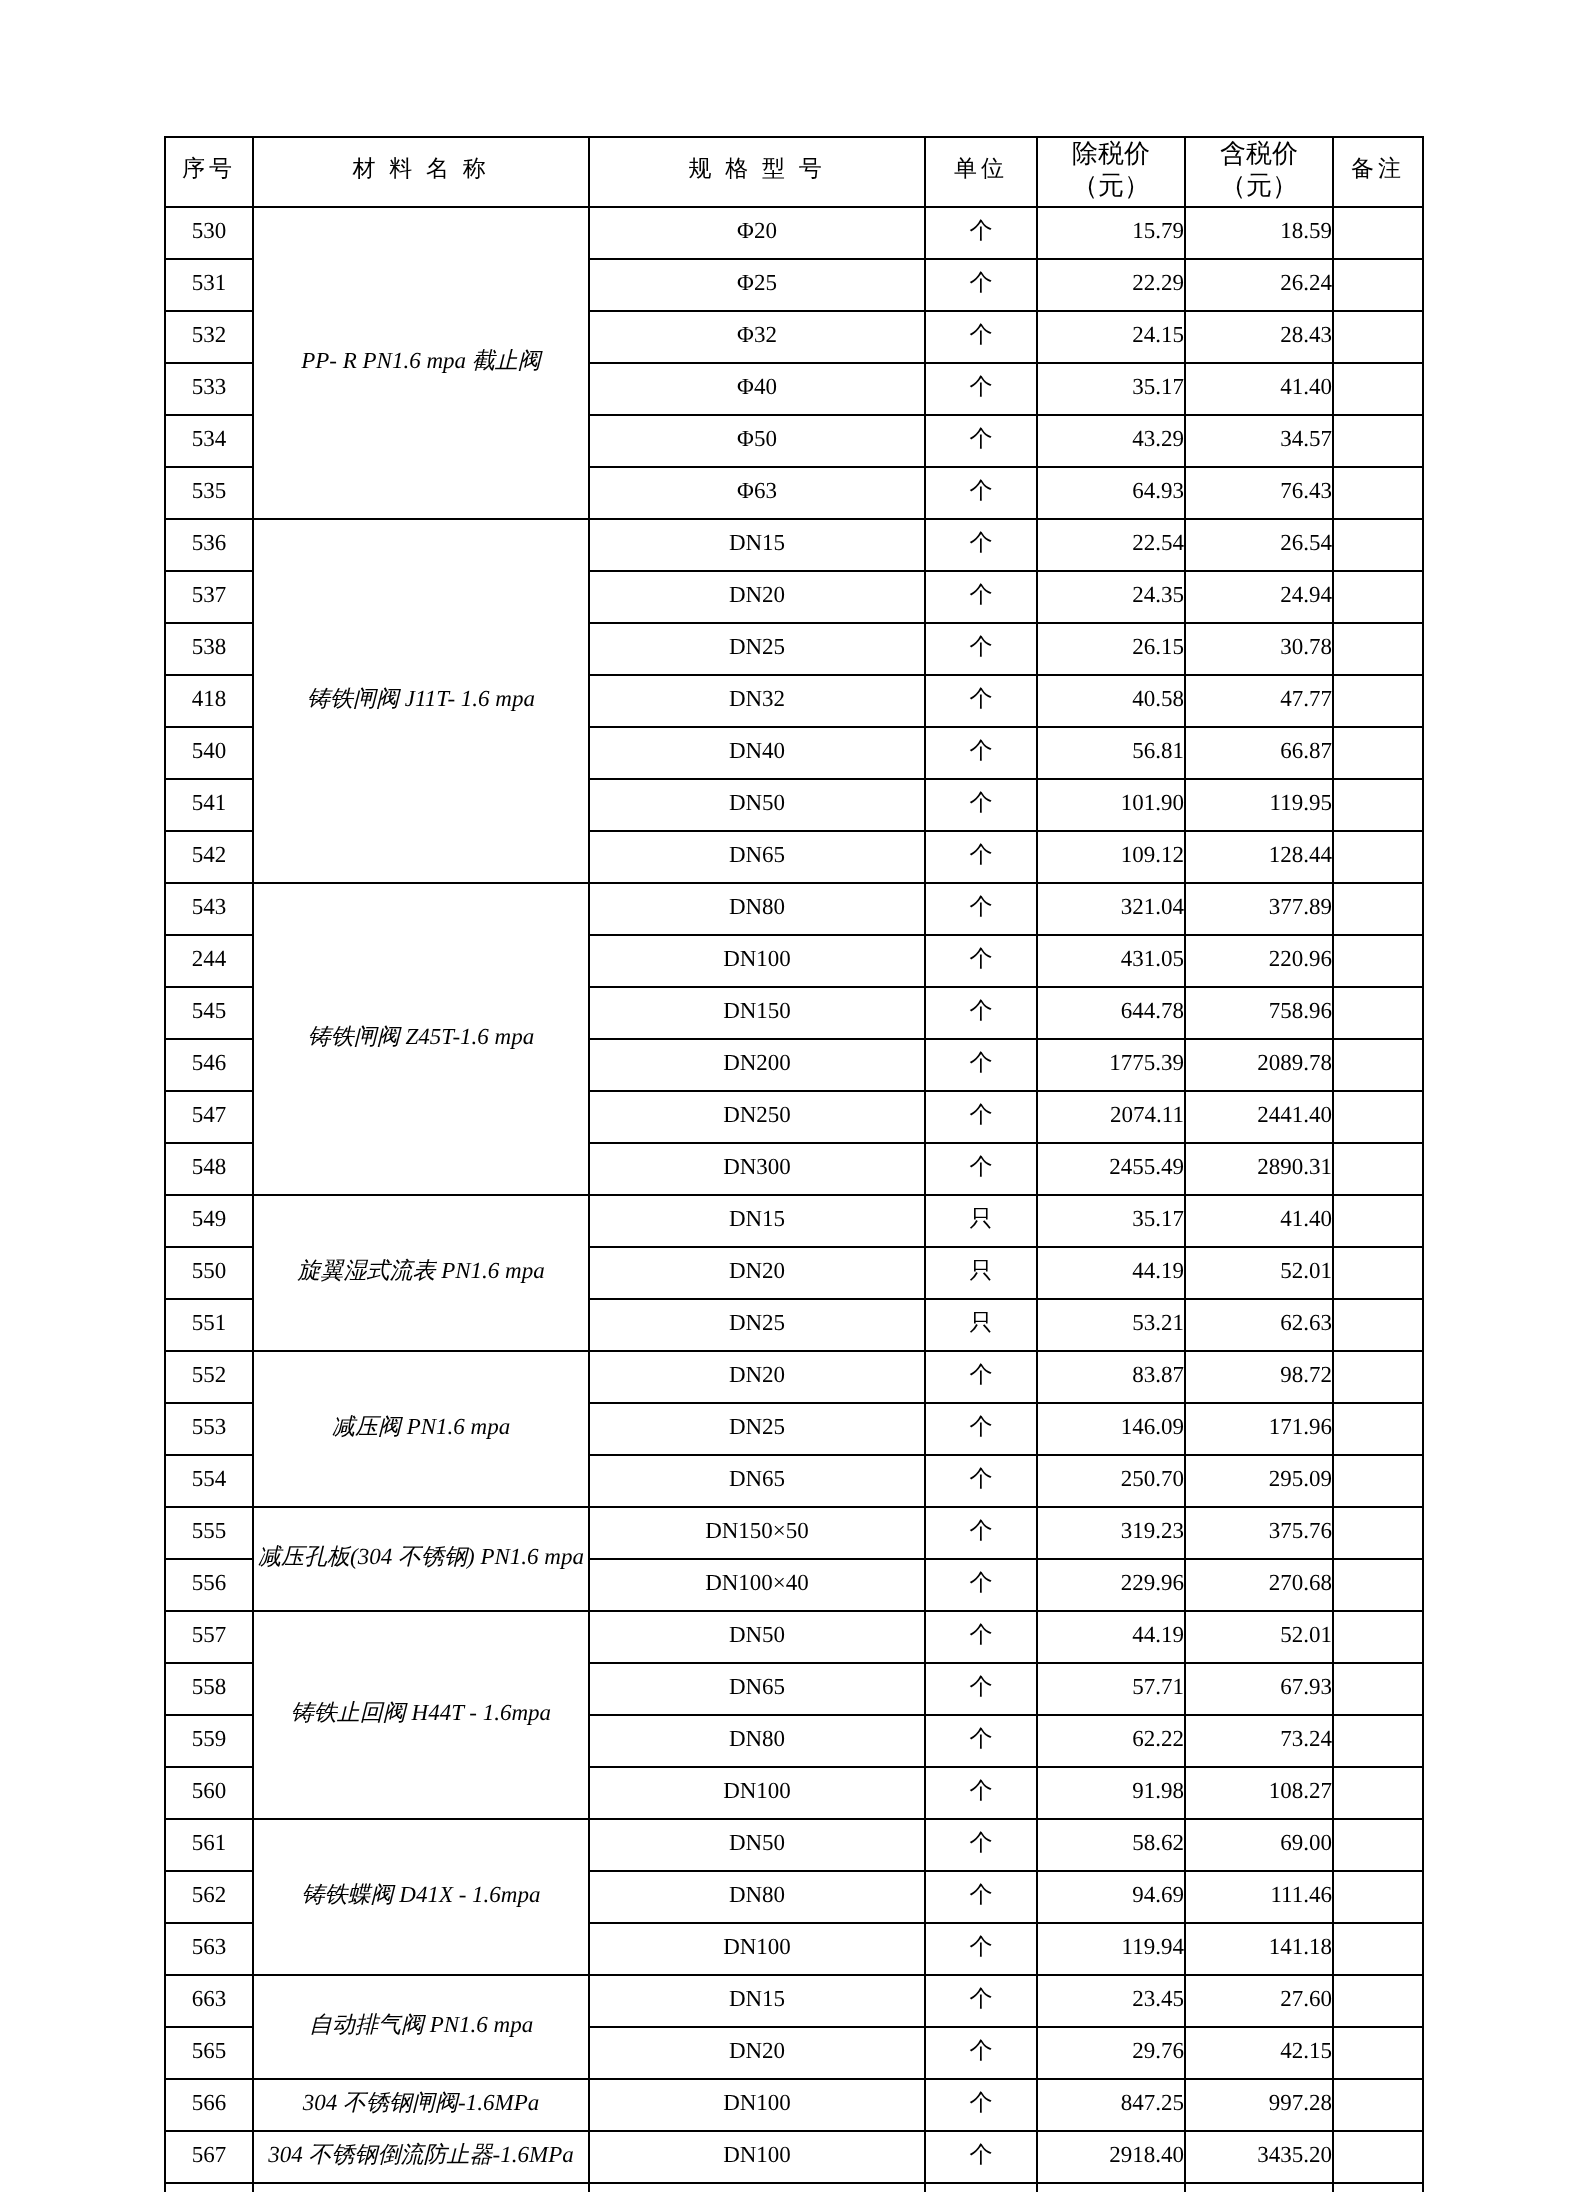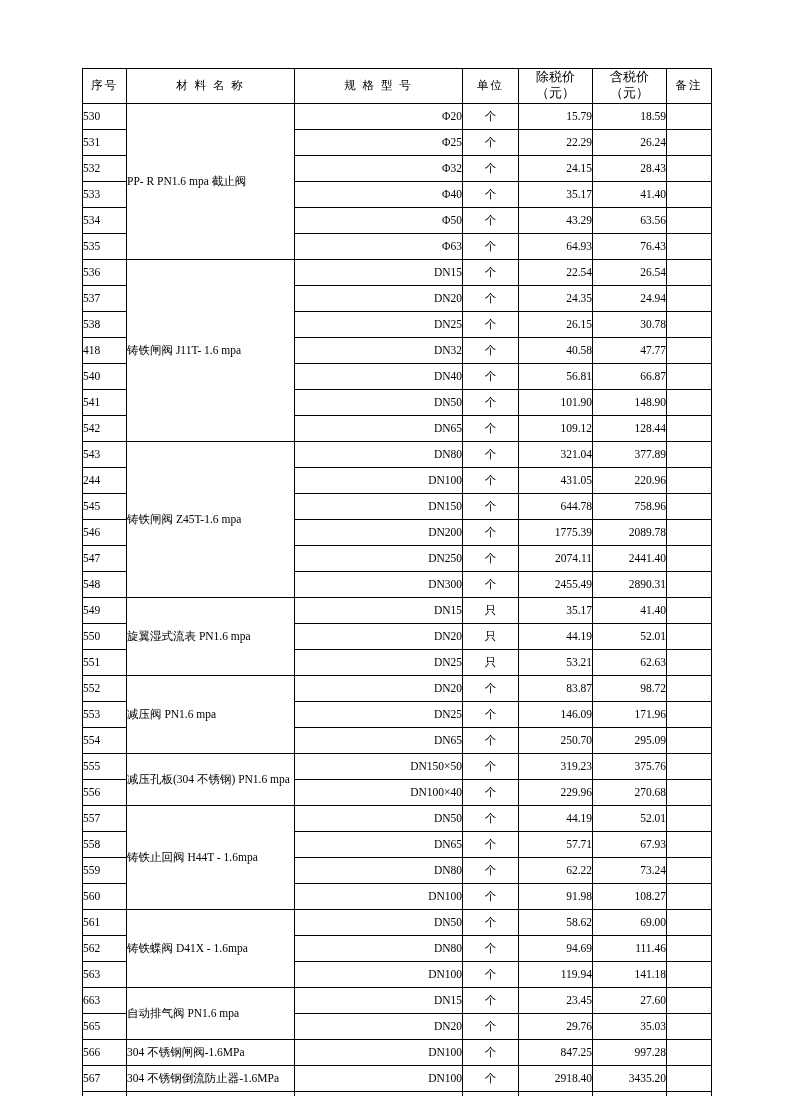--- a/index.html
+++ b/index.html
@@ -50,23 +50,23 @@
   .col-name    { width: 168px; }
   .col-spec    { width: 168px; }
   .col-unit    { width: 56px; }
   .col-price1  { width: 74px; }
   .col-price2  { width: 74px; }
   .col-remark  { width: 45px; }
 
   tbody td {
     height: 25px;
   }
-  td.c-no     { text-align: left; font-size: 11.5px; }
-  td.c-name   { text-align: left; padding-left: 6px; font-size: 11.5px; }
-  td.c-spec   { text-align: right; padding-left: 6px; font-size: 11.5px; }
+  td.c-no     { text-align: center; font-size: 11.5px; }
+  td.c-name   { text-align: center; padding-left: 6px; font-size: 11.5px; font-style: italic; }
+  td.c-spec   { text-align: center; padding-left: 6px; font-size: 11.5px; }
   td.c-unit   { text-align: center; font-size: 11.5px; }
   td.c-price  { text-align: right; padding-right: 9px; font-size: 11.5px; }
   td.c-remark { }
   .hdr-title { letter-spacing: 2px; }
   .hdr-sub { display:block; }
 </style>
 </head>
 <body>
 
 <div class="page">
@@ -129,21 +129,21 @@
           <td class="c-unit">个</td>
           <td class="c-price">35.17</td>
           <td class="c-price">41.40</td>
           <td class="c-remark"></td>
         </tr>
         <tr>
           <td class="c-no">534</td>
           <td class="c-spec">Φ50</td>
           <td class="c-unit">个</td>
           <td class="c-price">43.29</td>
-          <td class="c-price">63.56</td>
+          <td class="c-price">34.57</td>
           <td class="c-remark"></td>
         </tr>
         <tr>
           <td class="c-no">535</td>
           <td class="c-spec">Φ63</td>
           <td class="c-unit">个</td>
           <td class="c-price">64.93</td>
           <td class="c-price">76.43</td>
           <td class="c-remark"></td>
         </tr>
@@ -186,21 +186,21 @@
           <td class="c-unit">个</td>
           <td class="c-price">56.81</td>
           <td class="c-price">66.87</td>
           <td class="c-remark"></td>
         </tr>
         <tr>
           <td class="c-no">541</td>
           <td class="c-spec">DN50</td>
           <td class="c-unit">个</td>
           <td class="c-price">101.90</td>
-          <td class="c-price">148.90</td>
+          <td class="c-price">119.95</td>
           <td class="c-remark"></td>
         </tr>
         <tr>
           <td class="c-no">542</td>
           <td class="c-spec">DN65</td>
           <td class="c-unit">个</td>
           <td class="c-price">109.12</td>
           <td class="c-price">128.44</td>
           <td class="c-remark"></td>
         </tr>
@@ -385,21 +385,21 @@
           <td class="c-unit">个</td>
           <td class="c-price">23.45</td>
           <td class="c-price">27.60</td>
           <td class="c-remark"></td>
         </tr>
         <tr>
           <td class="c-no">565</td>
           <td class="c-spec">DN20</td>
           <td class="c-unit">个</td>
           <td class="c-price">29.76</td>
-          <td class="c-price">35.03</td>
+          <td class="c-price">42.15</td>
           <td class="c-remark"></td>
         </tr>
         <tr>
           <td class="c-no">566</td>
           <td class="c-name" rowspan="1">304 不锈钢闸阀-1.6MPa</td>
           <td class="c-spec">DN100</td>
           <td class="c-unit">个</td>
           <td class="c-price">847.25</td>
           <td class="c-price">997.28</td>
           <td class="c-remark"></td>

